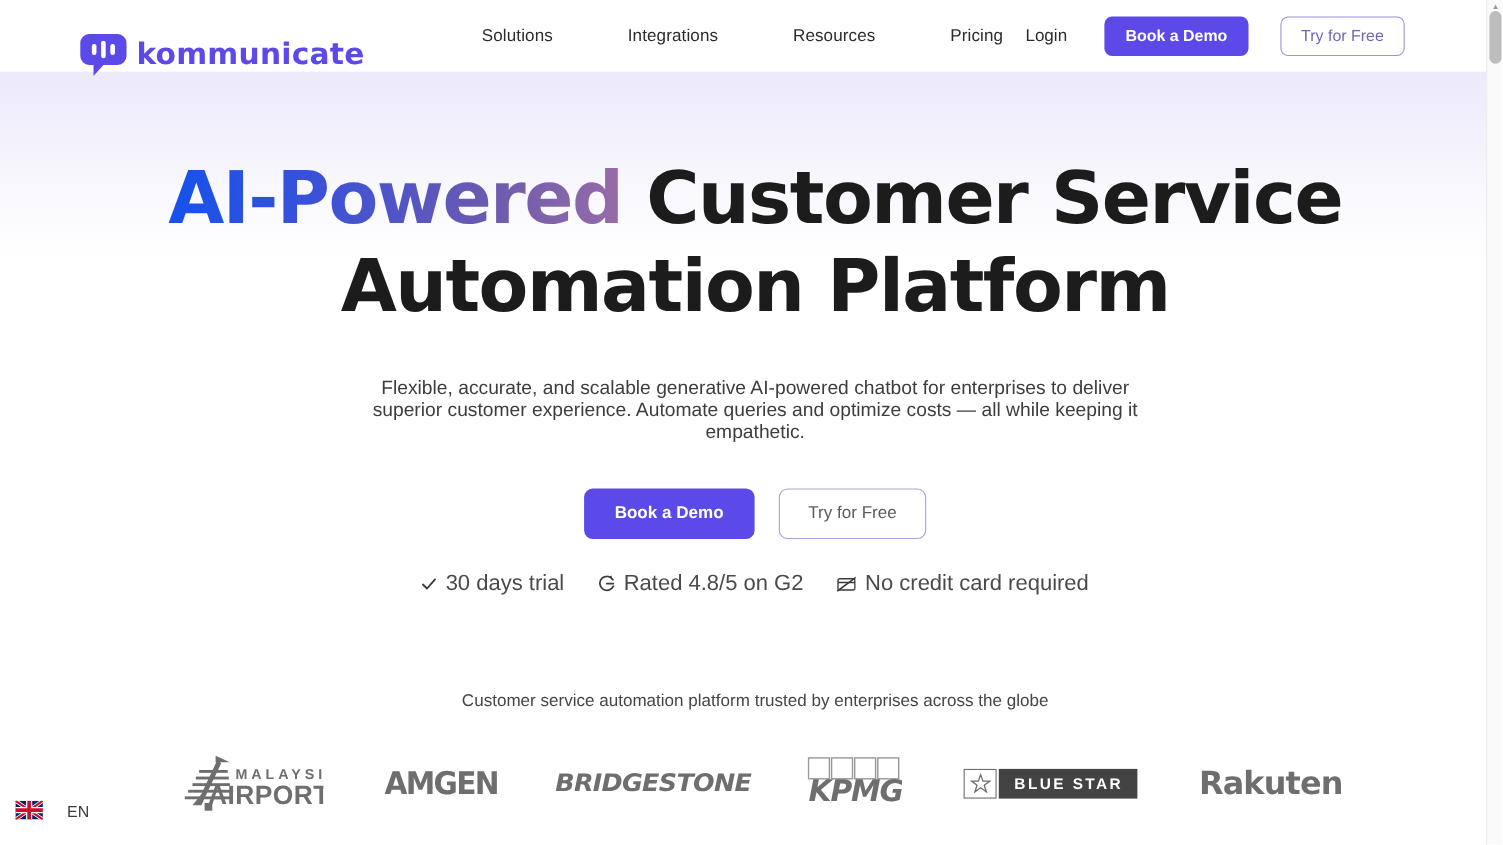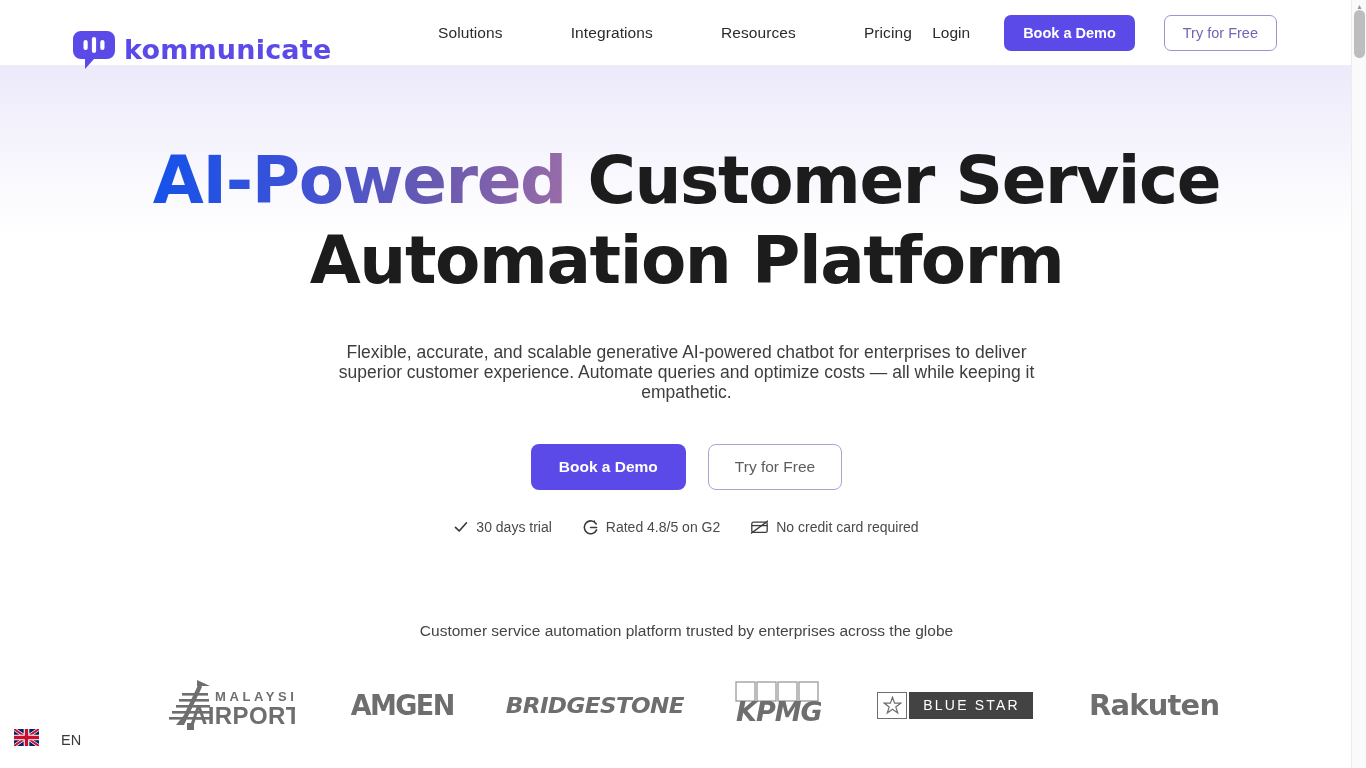--- a/index.html
+++ b/index.html
@@ -214,21 +214,21 @@
     margin-top: 29px;
     display: flex;
     justify-content: center;
     align-items: center;
     gap: 31px;
   }
   .trust-item {
     display: flex;
     align-items: center;
     gap: 8px;
-    font-size: 14px;
+    font-size: 20px;
     color: #4a4a4a;
     white-space: nowrap;
   }
   .trust-item svg { display: block; flex: none; }
 
   .trusted-line {
     margin-top: 87px;
     font-size: 15.5px;
     color: #454545;
   }
@@ -259,21 +259,21 @@
     border: 1.5px solid #6e6e6e;
     display: flex;
     align-items: center;
     justify-content: center;
     background: #ffffff;
   }
   .bluestar-word {
     background: #6d28d9;
     color: #ffffff;
     font-size: 14px;
-    font-weight: 400;
+    font-weight: 700;
     letter-spacing: 2.2px;
     display: flex;
     align-items: center;
     padding: 0 13px 0 14px;
     margin-left: 2px;
     font-family: "Liberation Sans", sans-serif;
   }
 
   .amgen-word {
     font-size: 27px;

